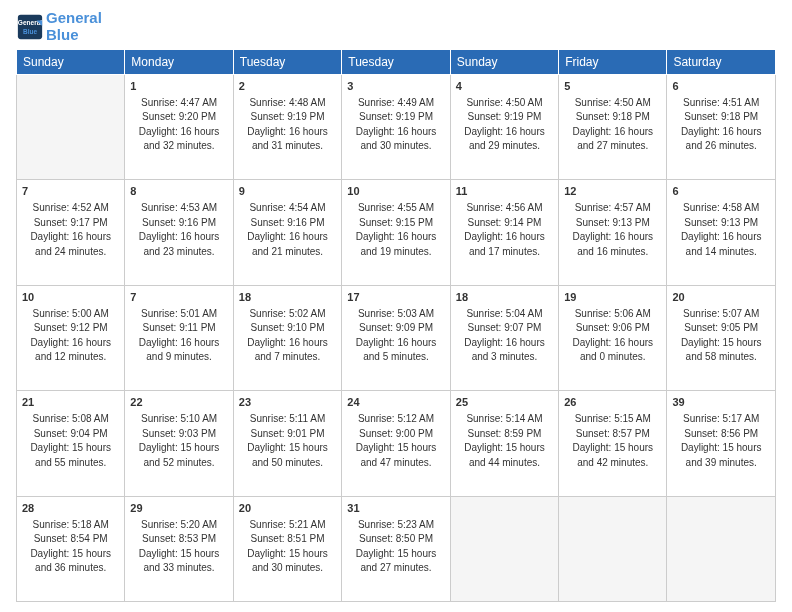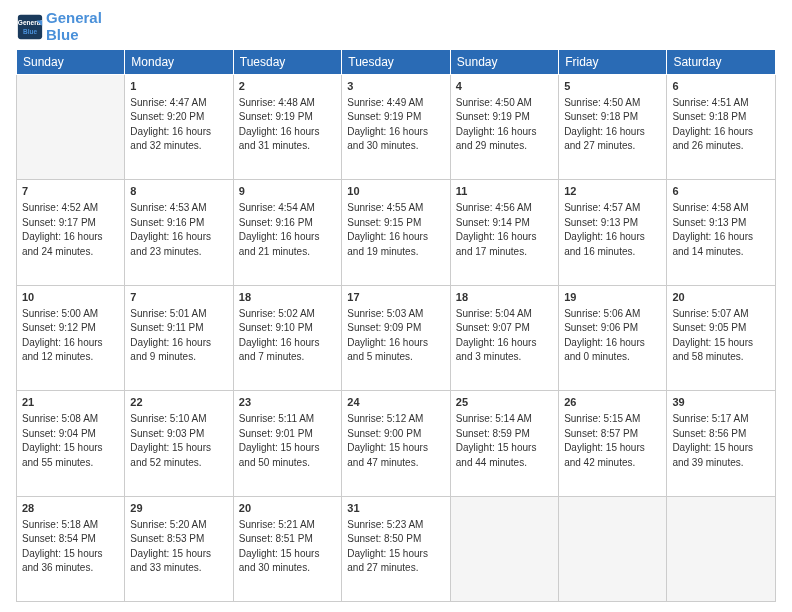--- a/index.html
+++ b/index.html
@@ -83,20 +83,21 @@
     }
     .day-num {
       font-weight: bold;
       font-size: 11px;
       display: block;
       margin-bottom: 1px;
     }
     .day-info {
       font-size: 10px;
       color: #333;
+      text-align: center;
     }
   </style>
 </head>
 <body>
 
 <div class="page">
   <div class="header">
     <div class="logo">
       <svg class="logo-icon" viewBox="0 0 30 30">
         <rect x="2" y="2" width="26" height="26" rx="3" fill="#1a3a5c"></rect>

